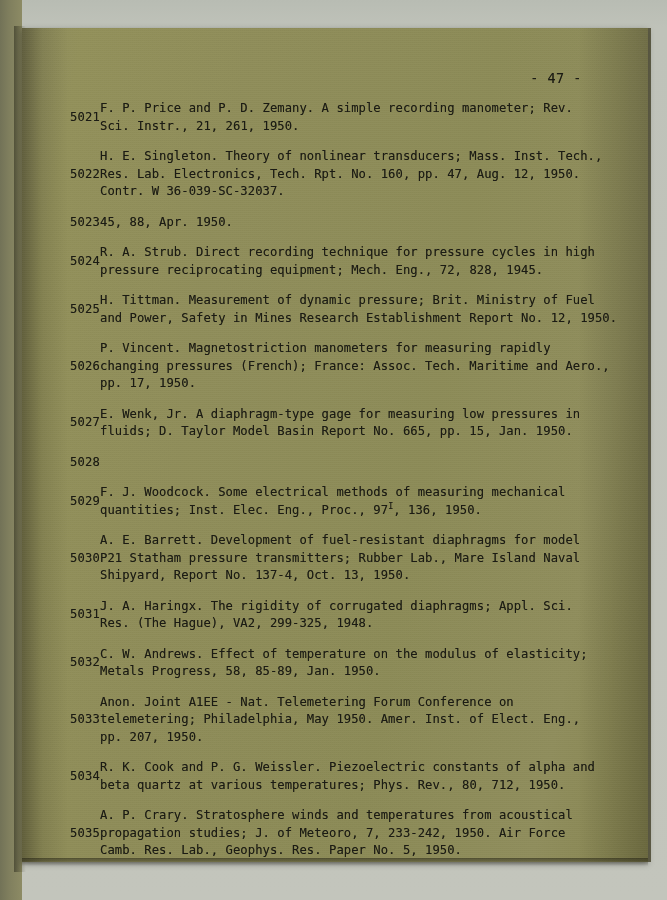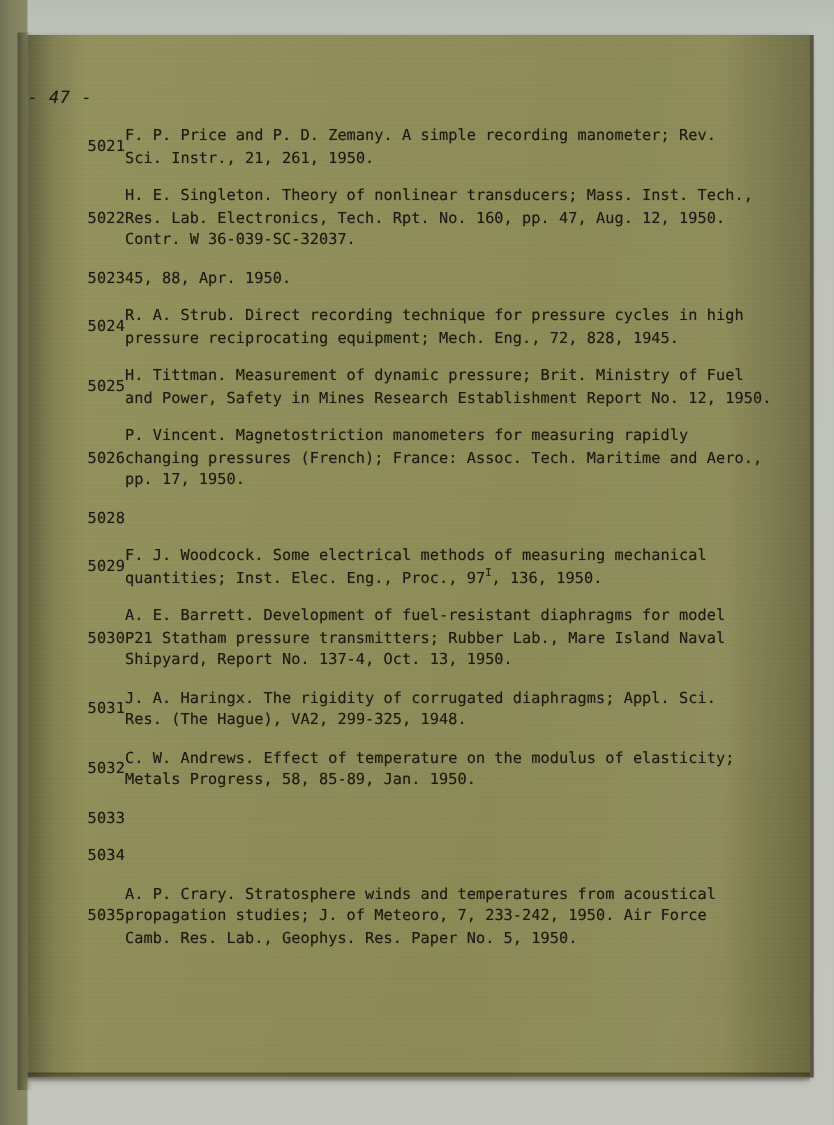--- a/index.html
+++ b/index.html
@@ -98,24 +98,23 @@
     top: 28px;
     width: 626px;
     height: 834px;
     color: #1b1b14;
   }
   .folio {
     position: absolute;
     top: 42px;
     left: 0;
     width: 560px;
-    text-align: left;
+    text-align: right;
     font-size: 13.5px;
     letter-spacing: .5px;
-    font-style: italic;
   }
   .entries {
     position: absolute;
     top: 72px;
     left: 0;
     width: 626px;
   }
   .entry {
     display: flex;
     align-items: center;
@@ -199,20 +198,25 @@
           <div class="entry-text"><span>H. Tittman.  Measurement of dynamic pressure; Brit. Ministry of Fuel
 and Power, Safety in Mines Research Establishment Report No. 12, 1950.</span></div>
         </div>
         <div class="entry">
           <div class="entry-number">5026</div>
           <div class="entry-text"><span>P. Vincent.  Magnetostriction manometers for measuring rapidly
 changing pressures (French); France:  Assoc. Tech. Maritime and Aero.,
 pp. 17, 1950.</span></div>
         </div>
         <div class="entry">
+          <div class="entry-number">5027</div>
+          <div class="entry-text"><span>E. Wenk, Jr.  A diaphragm-type gage for measuring low pressures in
+fluids; D. Taylor Model Basin Report No. 665, pp. 15, Jan. 1950.</span></div>
+        </div>
+        <div class="entry">
           <div class="entry-number">5028</div>
         </div>
         <div class="entry">
           <div class="entry-number">5029</div>
           <div class="entry-text"><span>F. J. Woodcock.  Some electrical methods of measuring mechanical
 quantities; Inst. Elec. Eng., Proc.,  </span><span class="vol">97<sup class="roman">I</sup></span><span>, 136, 1950.</span></div>
         </div>
         <div class="entry">
           <div class="entry-number">5030</div>
           <div class="entry-text"><span>A. E. Barrett.  Development of fuel-resistant diaphragms for model
@@ -224,23 +228,28 @@
           <div class="entry-text"><span>J. A. Haringx.  The rigidity of corrugated diaphragms; Appl. Sci.
 Res.  (The Hague), </span><span class="vol">VA2</span><span>, 299-325, 1948.</span></div>
         </div>
         <div class="entry">
           <div class="entry-number">5032</div>
           <div class="entry-text"><span>C. W. Andrews.  Effect of temperature on the modulus of elasticity;
 Metals Progress, </span><span class="vol">58</span><span>, 85-89, Jan. 1950.</span></div>
         </div>
         <div class="entry">
           <div class="entry-number">5033</div>
+          <div class="entry-text"><span>Anon.  Joint A1EE - Nat. Telemetering Forum Conference on
+telemetering; Philadelphia, May 1950.  Amer. Inst. of Elect. Eng.,
+pp. 207, 1950.</span></div>
         </div>
         <div class="entry">
           <div class="entry-number">5034</div>
+          <div class="entry-text"><span>R. K. Cook and P. G. Weissler.  Piezoelectric constants of alpha and
+beta quartz at various temperatures; Phys. Rev., </span><span class="vol">80</span><span>, 712, 1950.</span></div>
         </div>
         <div class="entry">
           <div class="entry-number">5035</div>
           <div class="entry-text"><span>A. P. Crary.  Stratosphere winds and temperatures from acoustical
 propagation studies; J. of Meteoro, </span><span class="vol">7</span><span>, 233-242, 1950.  Air Force
 Camb. Res. Lab., Geophys. Res. Paper No. 5, 1950.</span></div>
         </div>
       </div>
 
   </div>

